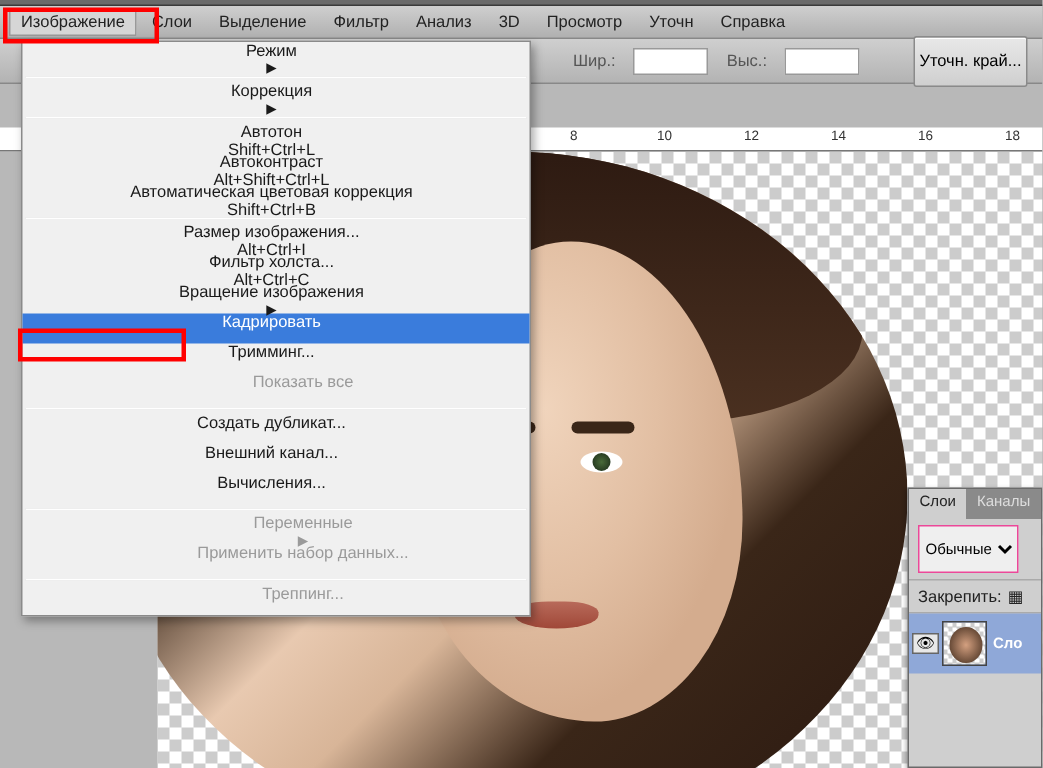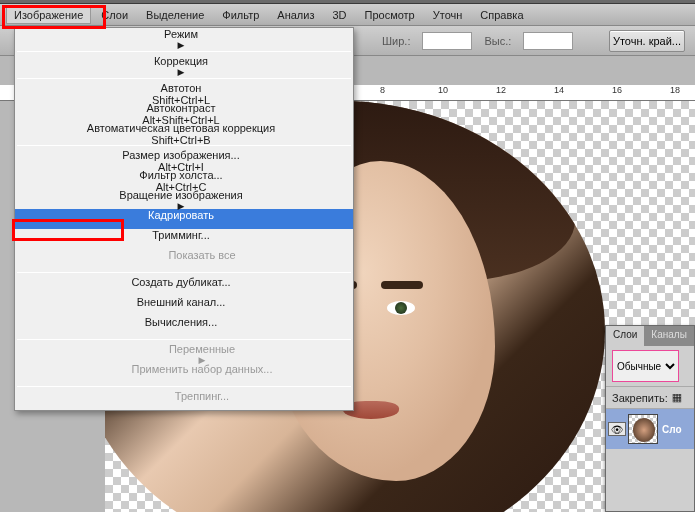--- a/index.html
+++ b/index.html
@@ -13,21 +13,21 @@
   .red-box.crop { left: 12px; top: 219px; width: 112px; height: 22px; }
   .toolbar { background: linear-gradient(#cfcfcf,#b3b3b3); height: 30px; display: flex; align-items: center; padding: 0 10px; gap: 12px; border-bottom: 1px solid #888; }
   .dropdown-menu { position: absolute; left: 14px; top: 27px; width: 340px; background: #f0f0f0; border: 1px solid #8a8a8a; box-shadow: 2px 3px 6px rgba(0,0,0,.35); z-index: 20; }
   .dm-row { display: flex; justify-content: space-between; align-items: center; height: 20px; padding: 0 22px 0 16px; color: #1a1a1a; cursor: default; flex-direction: column; }
   .dm-row.disabled { color: #9a9a9a; margin-left: 42px; }
   .dm-row.sel { background: #3a7cdc; color: #fff; }
   .dm-sep { height: 1px; background: #c8c8c8; margin: 3px 2px; border-bottom: 1px solid #fff; }
   .arrow { font-size: 9px; }
   .toolbar .lbl { color: #555; }
   .toolbar input.dim { width: 50px; height: 18px; border: 1px solid #999; background: #fff; padding: 0 2px; }
-  .refine-btn { margin-left: auto; height: 22px; padding: 0 3px; background: linear-gradient(#e8e8e8,#cfcfcf); border: 1px solid #8a8a8a; border-radius: 2px; box-shadow: inset 0 1px 0 #fff; }
+  .refine-btn { margin-left: auto; height: 34px; padding: 0 3px; background: linear-gradient(#e8e8e8,#cfcfcf); border: 1px solid #8a8a8a; border-radius: 2px; box-shadow: inset 0 1px 0 #fff; }
   .ruler-h { position: absolute; left: 0; top: 85px; right: 0; height: 16px; background: #fff; border-bottom: 1px solid #777; z-index: 5; display:flex; }
   .ruler-tick { position:absolute; top:0; font-size:9px; color:#333; }
   .canvas-wrap { position: absolute; left: 105px; top: 101px; width: 590px; height: 411px; background: repeating-conic-gradient(#fff 0 25%, #ccc 0 50%) 0 0/16px 16px; overflow:hidden; }
   .photo { position: absolute; left: -30px; top: 0; width: 530px; height: 460px; border-radius: 50%; overflow:hidden; }
   .photo-face { width:100%; height:100%; background: linear-gradient(135deg,#7a5a3e 0%, #3d2a1c 30%, #e8c9b0 45%, #d8b598 55%, #3a2618 70%, #2a1810 100%); position:relative; }
   .face-skin { position:absolute; left:200px; top:60px; width:220px; height:320px; background: radial-gradient(ellipse at 40% 35%, #f0d4bc 0%, #e2bfa3 40%, #d4ac8e 70%); border-radius: 48% 52% 45% 55% / 55% 58% 42% 45%; }
   .eye { position:absolute; width:28px; height:14px; background:#fff; border-radius:50%; top:200px; }
   .eye.l { left:248px; } .eye.r { left:312px; }
   .iris { position:absolute; width:12px; height:12px; background: radial-gradient(circle,#4a6b3a,#1a2818); border-radius:50%; top:1px; left:8px; }
   .brow { position:absolute; width:42px; height:8px; background:#3a2618; border-radius:4px; top:180px; }

